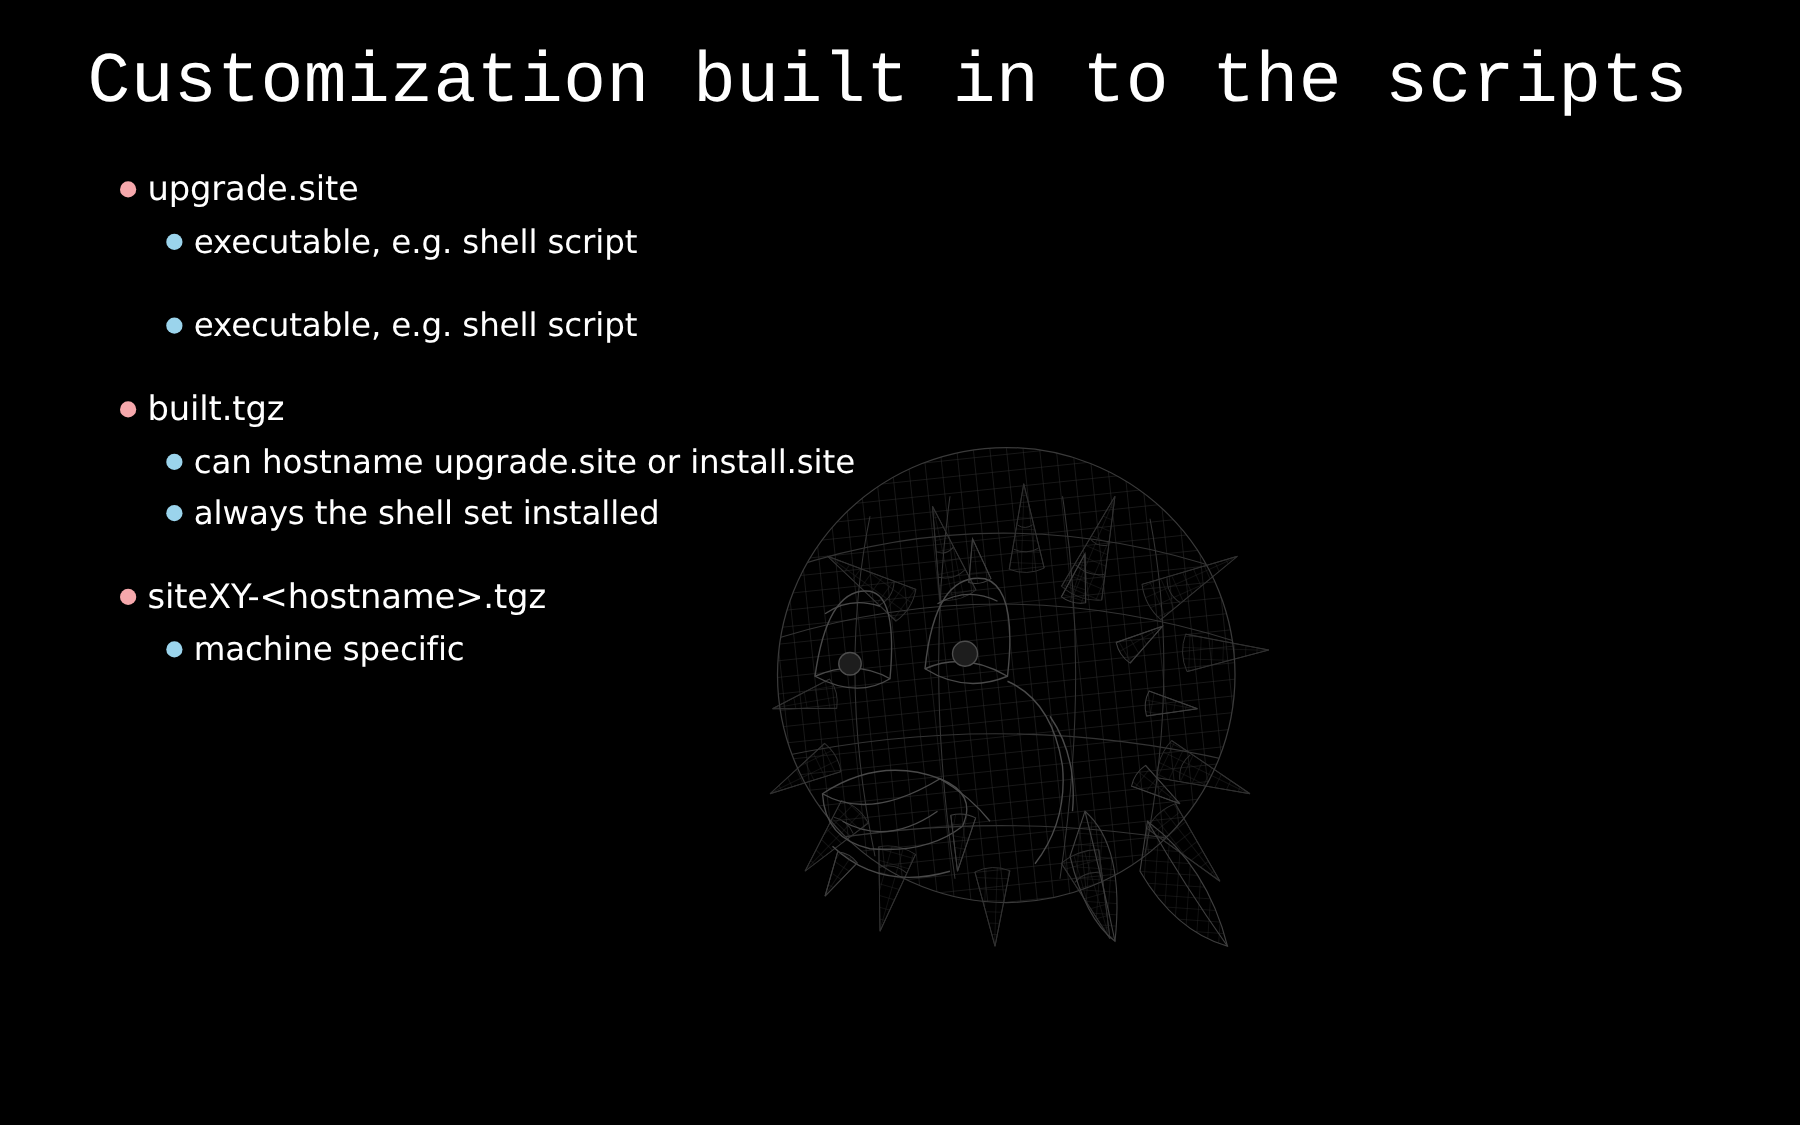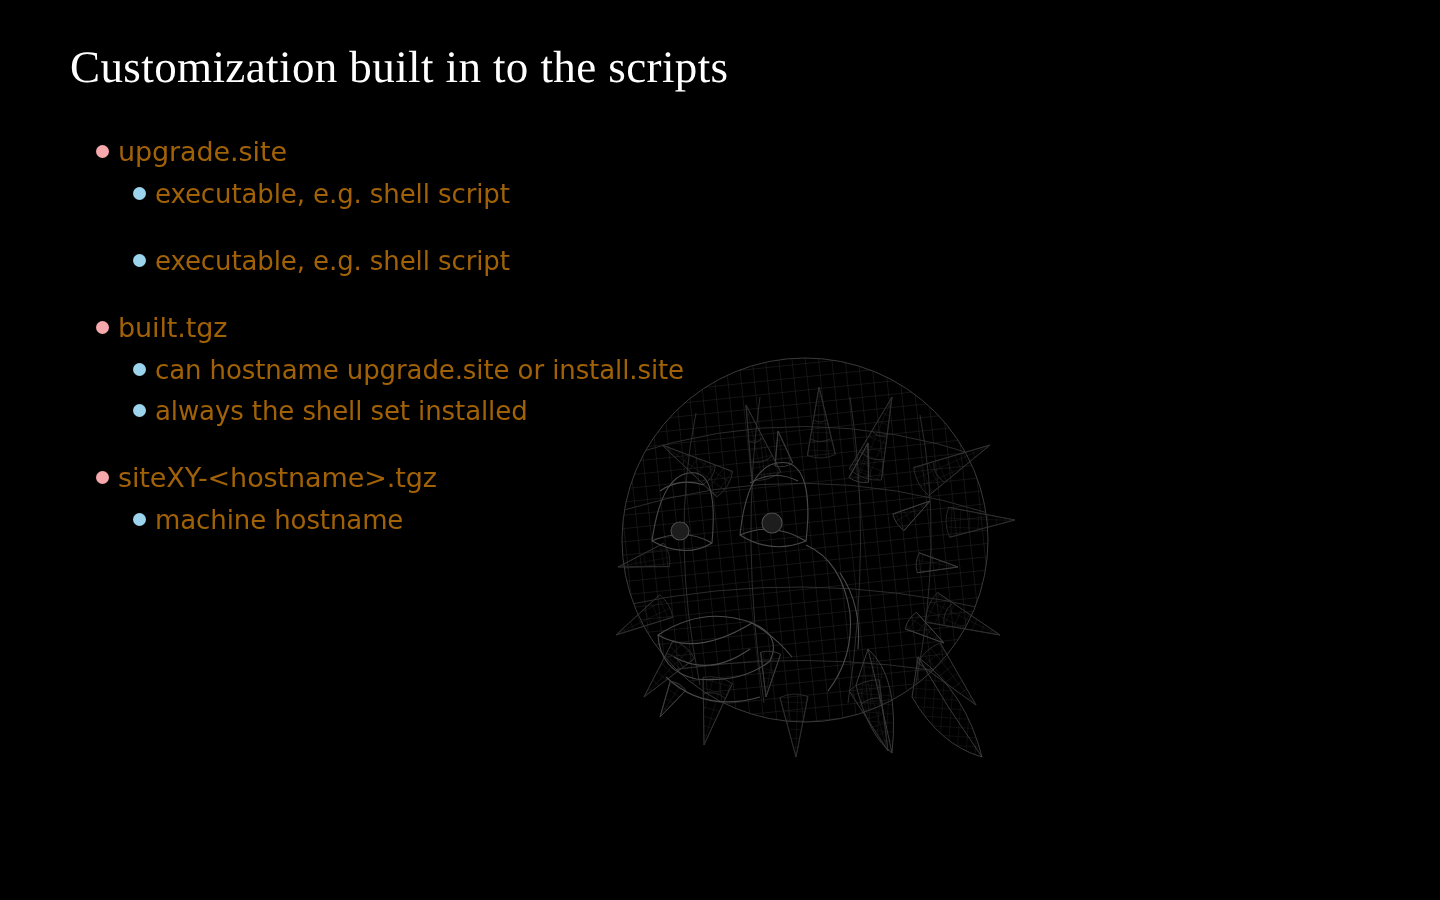--- a/index.html
+++ b/index.html
@@ -38,23 +38,23 @@
     width: 425px;
     height: 462px;
   }
 
   
   #slide-title {
     position: absolute;
     left: 70px;
     top: 38px;
     margin: 0;
-    font-family: Liberation Serif, serif;
+    font-family: Liberation Mono, monospace;
     font-weight: 400;
-    font-size: 45px;
+    font-size: 57px;
     line-height: 58px;
     letter-spacing: 0.4px;
     color: #ffffff;
     white-space: nowrap;
     text-rendering: geometricPrecision;
   }
 
   
   #content {
     position: absolute;
@@ -97,21 +97,21 @@
   }
   .level-2 .marker {
     width: 13px;
     height: 13px;
     background: #9bd4ec;
     margin-top: 12px;
     margin-right: 9px;
   }
 
   .bullet-text {
-    color: #a16207;
+    color: #ffffff;
     font-family: "DejaVu Sans", sans-serif;
     font-weight: 400;
     letter-spacing: -0.1px;
   }
   .level-1 .bullet-text {
     font-size: 27px;
     line-height: 38px;
   }
   .level-2 .bullet-text {
     font-size: 26px;
@@ -332,18 +332,18 @@
       </div>
     </div>
 
     <div class="group">
       <div class="bullet-row level-1">
         <span class="marker"></span>
         <span class="bullet-text">siteXY-&lt;hostname&gt;.tgz</span>
       </div>
       <div class="bullet-row level-2">
         <span class="marker"></span>
-        <span class="bullet-text">machine hostname</span>
+        <span class="bullet-text">machine specific</span>
       </div>
     </div>
 
   </div>
 </div>
 
 </body></html>

